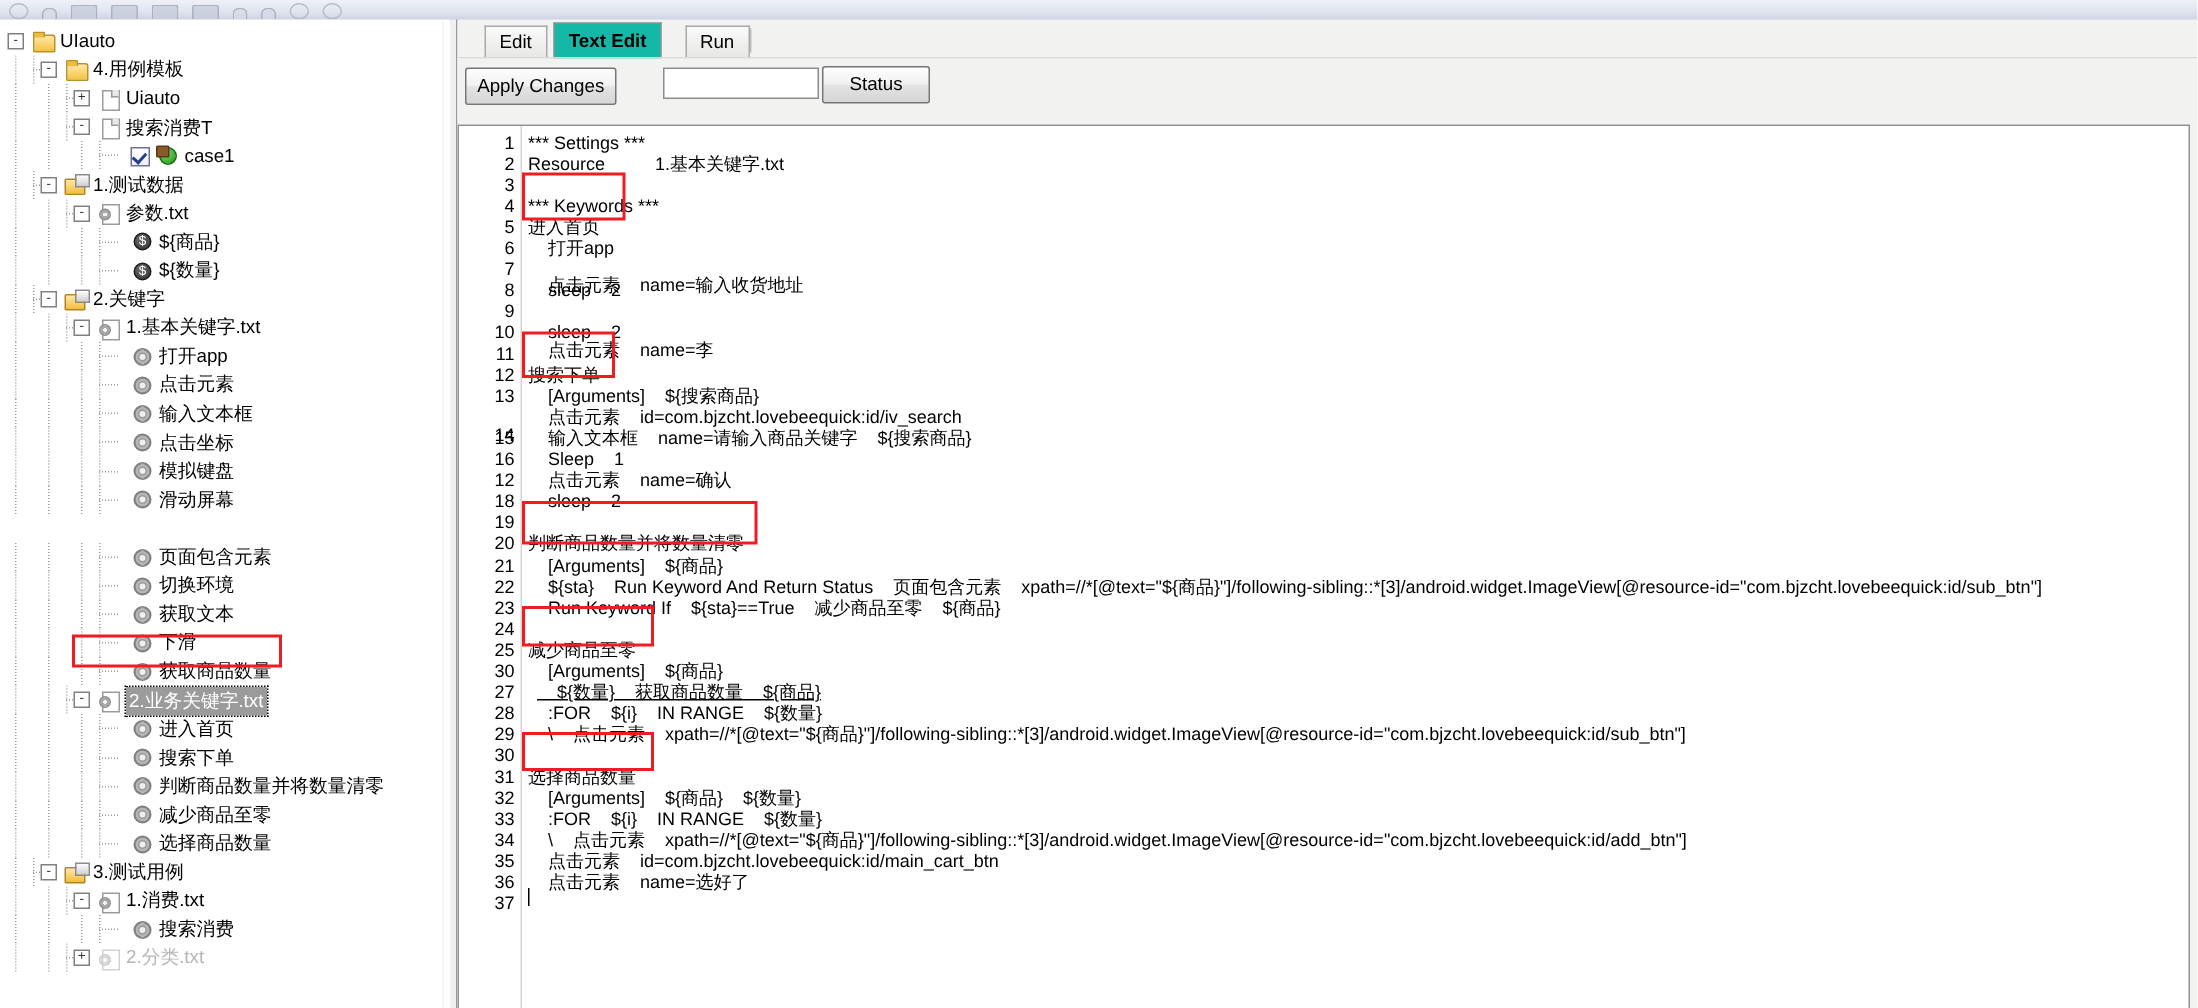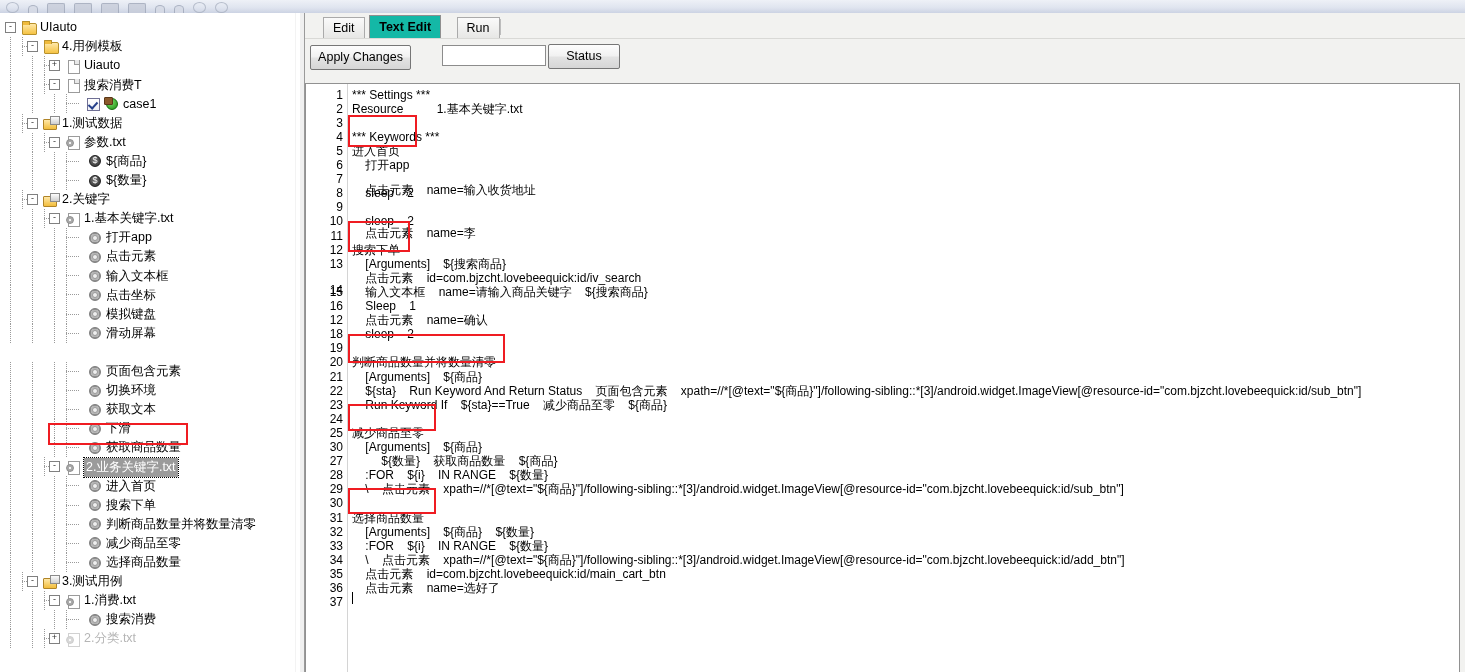--- a/index.html
+++ b/index.html
@@ -463,21 +463,21 @@
           <div class="cline" style="top: 229.1px; left: 4px;">    点击元素    name=确认</div>
           <div class="cline" style="top: 243.2px; left: 4px;">    sleep    2</div>
           <div class="cline" style="top: 257.3px; left: 4px;"></div>
           <div class="cline" style="top: 271.4px; left: 4px;">判断商品数量并将数量清零</div>
           <div class="cline" style="top: 285.5px; left: 4px;">    [Arguments]    ${商品}</div>
           <div class="cline" style="top: 299.6px; left: 4px;">    ${sta}    Run Keyword And Return Status    页面包含元素    xpath=//*[@text="${商品}"]/following-sibling::*[3]/android.widget.ImageView[@resource-id="com.bjzcht.lovebeequick:id/sub_btn"]</div>
           <div class="cline" style="top: 313.7px; left: 4px;">    Run Keyword If    ${sta}==True    减少商品至零    ${商品}</div>
           <div class="cline" style="top: 327.8px; left: 4px;"></div>
           <div class="cline" style="top: 341.9px; left: 4px;">减少商品至零</div>
           <div class="cline" style="top: 356px; left: 4px;">    [Arguments]    ${商品}</div>
-          <div class="cline" style="top: 370.1px; left: 20px;">    ${数量}    获取商品数量    ${商品}</div>
+          <div class="cline" style="top: 370.1px; left: 10px; text-decoration: underline;">    ${数量}    获取商品数量    ${商品}</div>
           <div class="cline" style="top: 384.2px; left: 4px;">    :FOR    ${i}    IN RANGE    ${数量}</div>
           <div class="cline" style="top: 398.3px; left: 4px;">    \    点击元素    xpath=//*[@text="${商品}"]/following-sibling::*[3]/android.widget.ImageView[@resource-id="com.bjzcht.lovebeequick:id/sub_btn"]</div>
           <div class="cline" style="top: 412.4px; left: 4px;"></div>
           <div class="cline" style="top: 426.5px; left: 4px;">选择商品数量</div>
           <div class="cline" style="top: 440.6px; left: 4px;">    [Arguments]    ${商品}    ${数量}</div>
           <div class="cline" style="top: 454.7px; left: 4px;">    :FOR    ${i}    IN RANGE    ${数量}</div>
           <div class="cline" style="top: 468.8px; left: 4px;">    \    点击元素    xpath=//*[@text="${商品}"]/following-sibling::*[3]/android.widget.ImageView[@resource-id="com.bjzcht.lovebeequick:id/add_btn"]</div>
           <div class="cline" style="top: 482.9px; left: 4px;">    点击元素    id=com.bjzcht.lovebeequick:id/main_cart_btn</div>
           <div class="cline" style="top: 497px; left: 4px;">    点击元素    name=选好了</div>
           <div class="cline" style="top: 511.1px; left: 4px;"></div>

